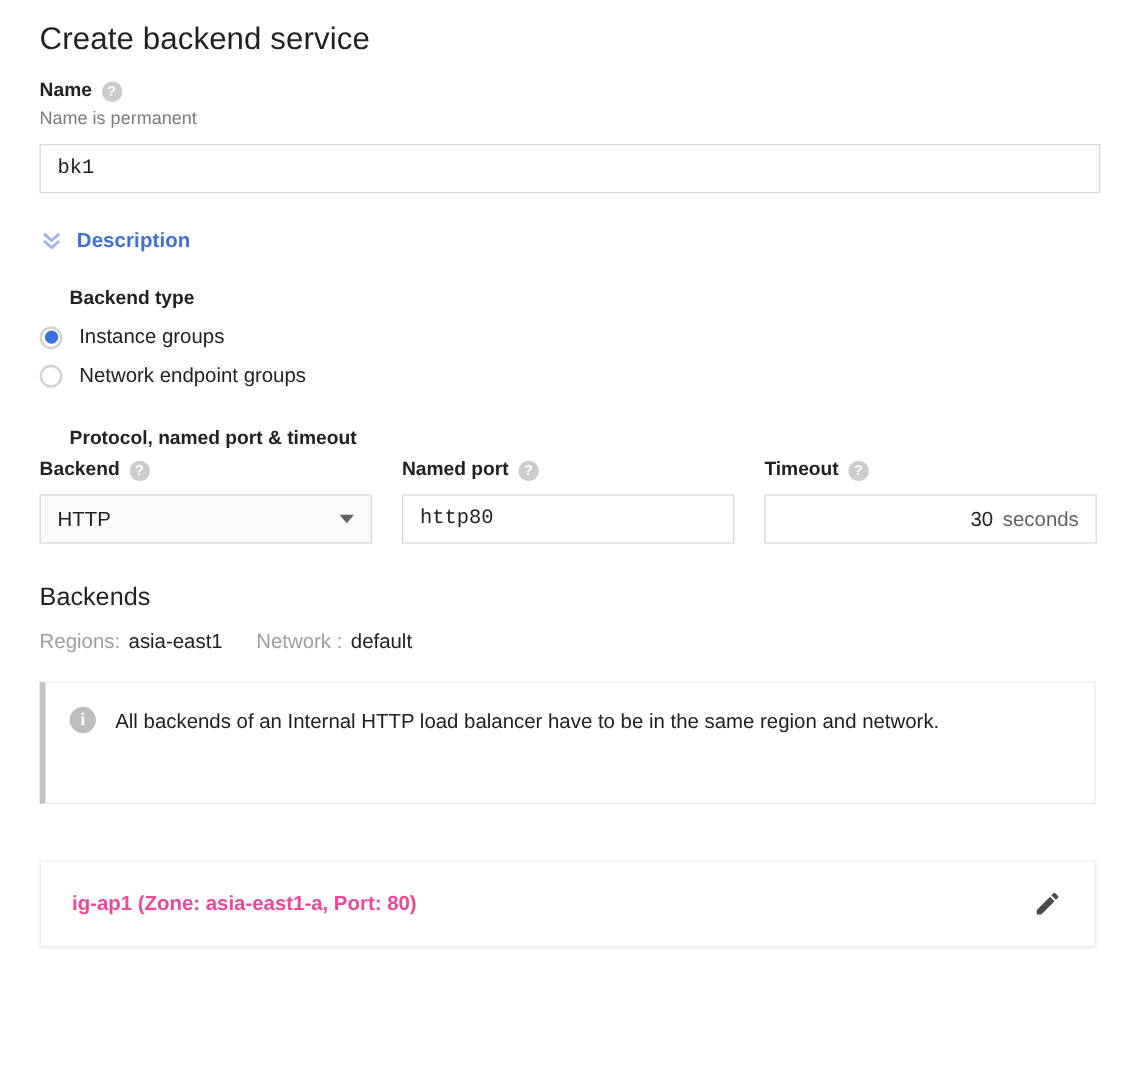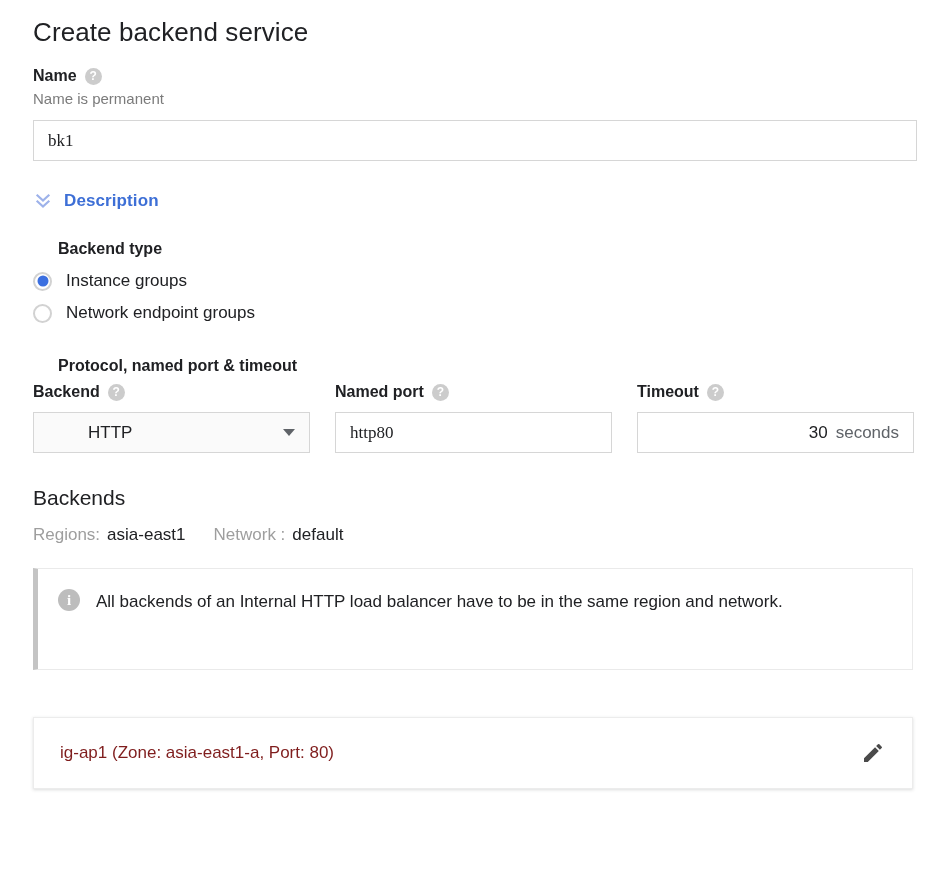--- a/index.html
+++ b/index.html
@@ -77,21 +77,21 @@
     user-select: none;
   }
 
   
   .text-input {
     box-sizing: border-box;
     width: 100%;
     height: 41px;
     border: 1px solid #d6d6d6;
     background: #ffffff;
-    font-family: Liberation Serif, serif;
+    font-family: Liberation Mono, monospace;
     font-size: 17px;
     color: #202124;
     padding: 0 14px;
     outline: none;
     border-radius: 0;
   }
   .text-input::placeholder { color: #9aa0a6; }
 
   #name-row { margin-top: 11px; }
 
@@ -171,21 +171,21 @@
     border: 1px solid #d6d6d6;
     background: #fafafa;
     display: flex;
     align-items: center;
     padding: 0 12px 0 14px;
     font-size: 17px;
     color: #202124;
     cursor: pointer;
     user-select: none;
   }
-  .select-value { flex: 1 1 auto; margin-left: 40px; }
+  .select-value { flex: 1 1 auto; }
   .caret {
     width: 0; height: 0;
     border-left: 6px solid transparent;
     border-right: 6px solid transparent;
     border-top: 7px solid #5f6368;
     flex: 0 0 auto;
     margin-right: 2px;
   }
 
   .suffix-input-wrap {
@@ -282,21 +282,22 @@
     background: #ffffff;
     border: 1px solid #ececec;
     box-shadow: 0 1px 3px rgba(60,64,67,0.18);
     display: flex;
     align-items: center;
     padding: 0 24px 0 26px;
   }
   .backend-card-text {
     flex: 1 1 auto;
     font-size: 17px;
-    color: #7f1d1d;
+    color: #ec4899;
+    font-weight: bold;
   }
   .edit-btn {
     width: 30px;
     height: 30px;
     display: flex;
     align-items: center;
     justify-content: center;
     cursor: pointer;
     flex: 0 0 auto;
   }

